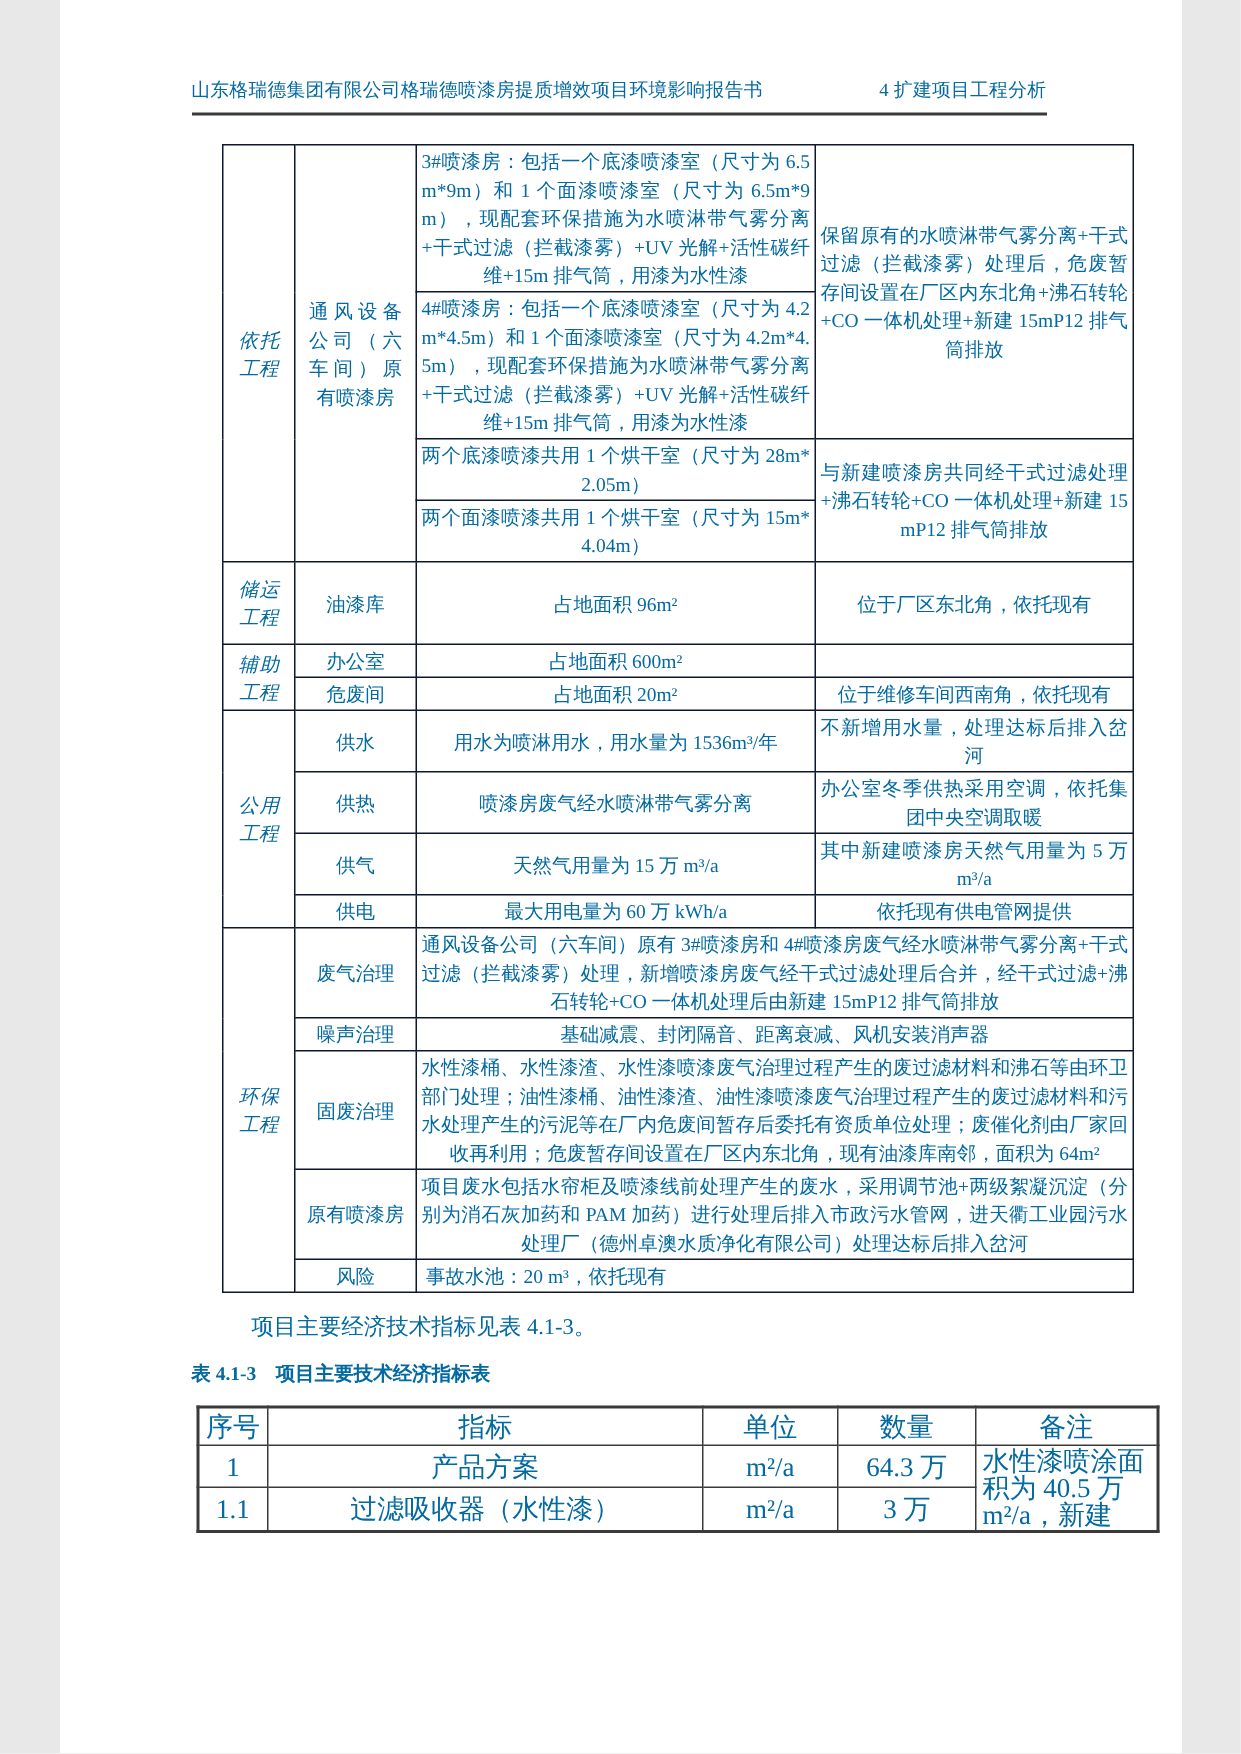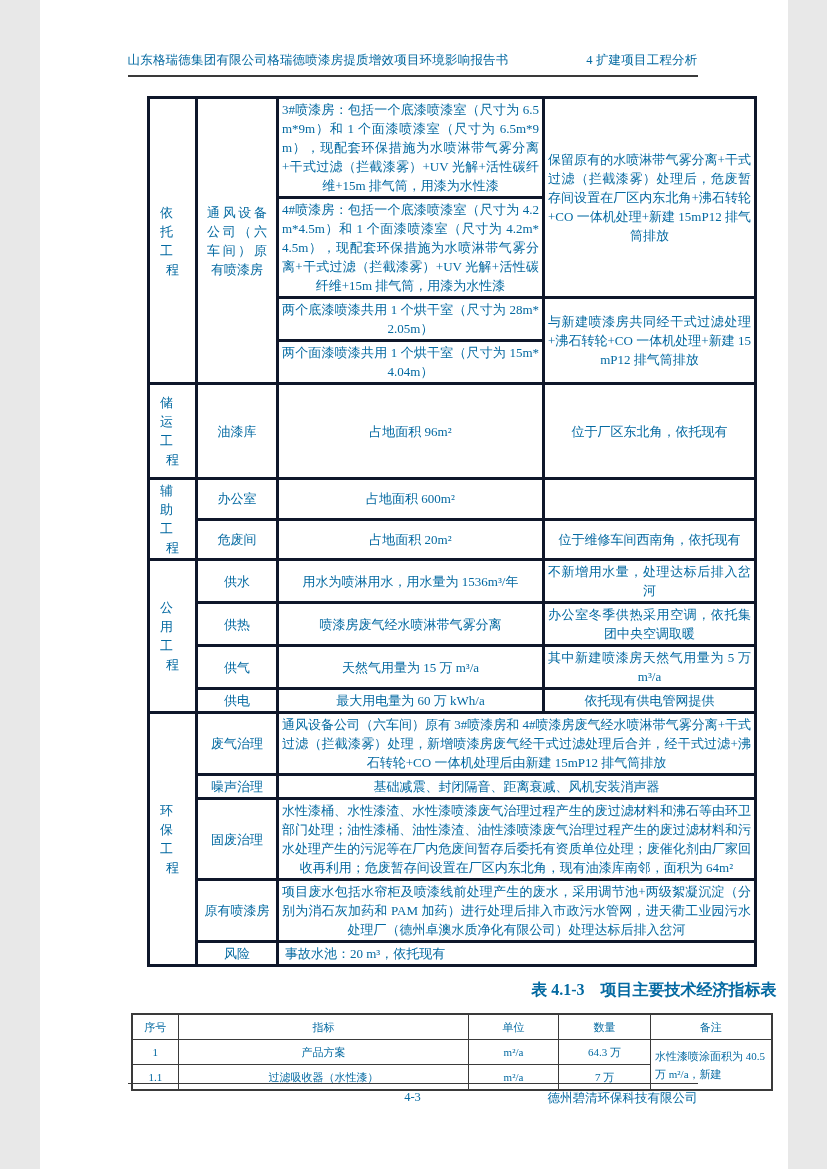--- a/index.html
+++ b/index.html
@@ -17,36 +17,36 @@
     border-bottom:2px solid #3a3a3a; padding-bottom:6px;
   }
   
   .content { position:absolute; left:88px; top:96px; width:649px; }
 
   table.main {
     width:607px; margin:0 auto; border-collapse:collapse; table-layout:fixed;
     font-size:13px; line-height:19px; border:1.5px solid #3a3a3a;
   }
   table.main td {
-    border:3px solid #0f172a; padding:1px 3px;
+    border:1px solid #0f172a; padding:1px 3px;
     text-align:justify; text-align-last:center; vertical-align:middle;
     word-break:break-all; overflow:hidden;
   }
-  table.main td.cat-cell  { padding:1px 10px; }
+  table.main td.cat-cell  { padding:1px 10px;font-style:italic; }
   table.main td.item-cell { padding:1px 9px; }
   table.main tr.tall-row td { padding-top:8px; padding-bottom:8px; }
   table.main td.left-cell { text-align:left; text-align-last:left; padding-left:6px;margin-left:44px; }
 
   .sec-heading { margin:11px 0 0 12px; font-size:15px; }
   .sec-intro   { margin:13px 0 0 40px; font-size:15px; }
-  .tbl-caption { margin:13px 0 0 0; text-align:right; font-weight:bold; font-size:16px; }
+  .tbl-caption { margin:13px 0 0 0; text-align:left; font-weight:bold; font-size:13px; }
 
   table.indicator {
     width:640px; margin:12px 0 0 3px; border-collapse:collapse; table-layout:fixed;
-    font-size:11px; line-height:18px; border:2px solid #3a3a3a;
+    font-size:18px; line-height:18px; border:2px solid #3a3a3a;
   }
   table.indicator th, table.indicator td {
     border:1px solid #3a3a3a; padding:3px 2px; text-align:center;
     font-weight:normal; vertical-align:middle; overflow:hidden;
   }
   table.indicator td.remark-cell { text-align:left; padding:1px 4px; word-break:break-all;margin-left:25px; }
 
   
   .doc-footer {
     position:absolute; left:88px; right:90px; top:1083px;
@@ -151,20 +151,21 @@
           <td>原有喷漆房</td>
           <td colspan="2">项目废水包括水帘柜及喷漆线前处理产生的废水，采用调节池+两级絮凝沉淀（分别为消石灰加药和 PAM 加药）进行处理后排入市政污水管网，进天衢工业园污水处理厂（德州卓澳水质净化有限公司）处理达标后排入岔河</td>
         </tr>
         <tr>
           <td>风险</td>
           <td colspan="2" class="left-cell">事故水池：20 m³，依托现有</td>
         </tr>
       </tbody>
     </table>
 
+    <div class="sec-intro">项目主要经济技术指标见表 4.1-3。</div>
     <div class="tbl-caption">表 4.1-3　项目主要技术经济指标表</div>
 
     <table class="indicator">
       <colgroup>
           <col style="width:47px">
           <col style="width:290px">
           <col style="width:90px">
           <col style="width:92px">
           <col style="width:121px">
         </colgroup>
@@ -182,25 +183,21 @@
           <td>1</td>
           <td>产品方案</td>
           <td>m²/a</td>
           <td>64.3 万</td>
           <td rowspan="2" class="remark-cell">水性漆喷涂面积为 40.5 万 m²/a，新建</td>
         </tr>
         <tr>
           <td>1.1</td>
           <td>过滤吸收器（水性漆）</td>
           <td>m²/a</td>
-          <td>7 万</td>
+          <td>3 万</td>
         </tr>
       </tbody>
     </table>
 
   </div>
 
-  <div class="doc-footer">
-    <span class="page-num">4-3</span>
-    <span class="company">德州碧清环保科技有限公司</span>
-  </div>
 
 </div>
 
 </body></html>

